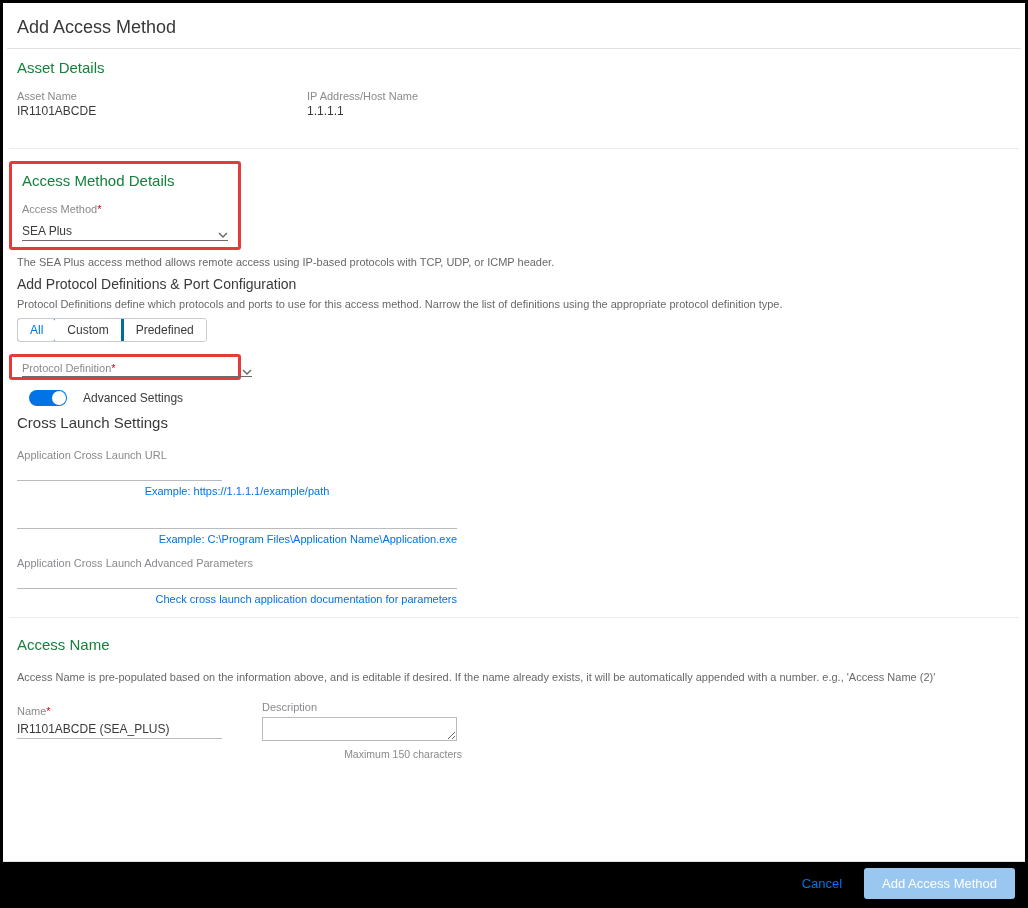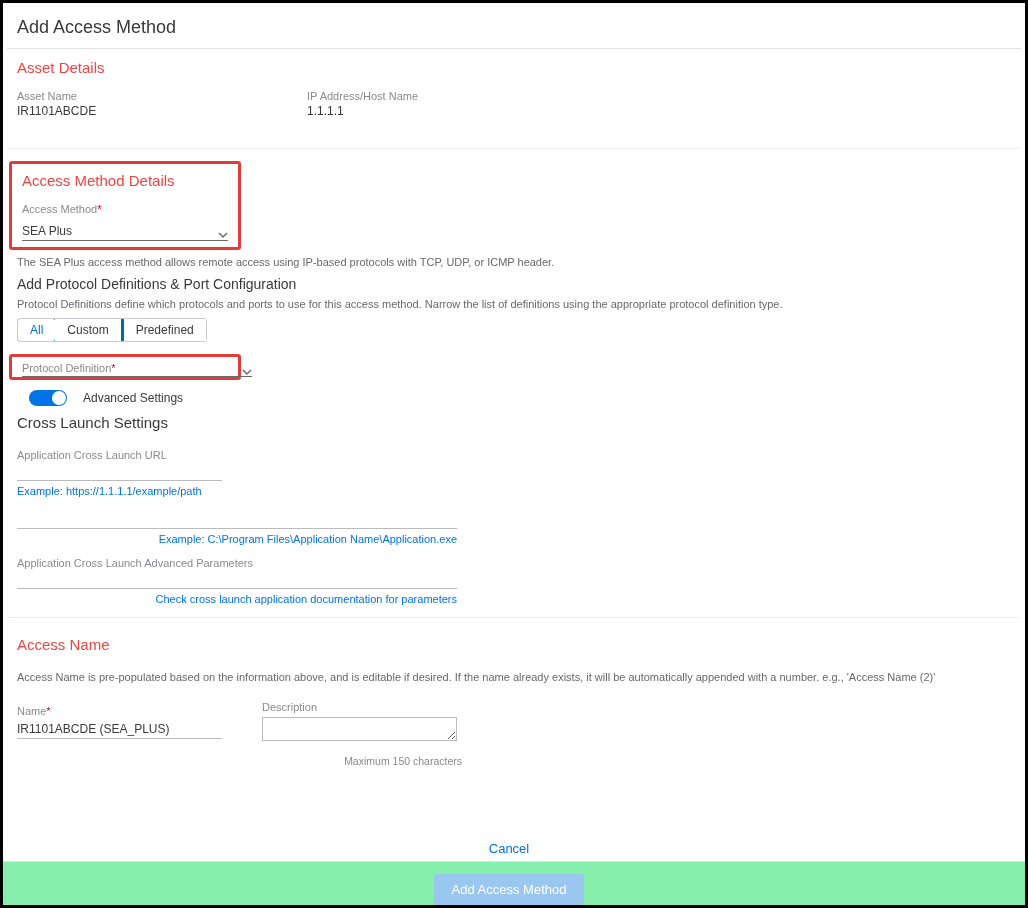--- a/index.html
+++ b/index.html
@@ -21,21 +21,21 @@
   .hr {
     border: none;
     border-top: 1px solid #dee1e3;
     margin: 0 4px;
   }
   .section {
     padding: 10px 14px 8px 14px;
   }
   .section-heading {
     font-size: 15px;
-    color: #ef4444;
+    color: #15803d;
     font-weight: 400;
     margin-bottom: 14px;
   }
   .field-row {
     display: flex;
     gap: 40px;
     margin-bottom: 10px;
   }
   .field-block { display: flex; flex-direction: column; }
   .field-block.wide { min-width: 250px; }
@@ -152,52 +152,51 @@
     color:#3a3a3c;
     background: transparent;
   }
   .hint-link {
     font-size: 11px;
     color: #0073e6;
     text-align: right;
     display:block;
     margin-bottom: 12px;
   }
-  .hint-link.left { text-align:left; margin-left: 60px; }
+  .hint-link.left { text-align:center; margin-left: 60px; }
   .access-name-desc {
     font-size: 11px; color:#68686b; margin: 4px 14px 18px 14px;
   }
   .name-desc-row {
     display:flex; gap: 40px; align-items:flex-start;
     margin: 0 14px;
   }
   .desc-box {
     width: 195px; height: 24px;
     border: 1px solid #b9bbbe;
     resize: both;
     font-size:12px;
     font-family: inherit;
   }
   .max-chars {
     font-size: 10.5px; color:#8a8a8e;
     text-align:right;
-    margin-top:10px;
+    margin-top:3px;
   }
   .footer-bar {
     position:absolute;
     bottom:0; left:0; right:0;
     height: 44px;
     border-top: 1px solid #dee1e3;
     display:flex;
     justify-content:flex-end;
     align-items:center;
     gap: 12px;
     padding-right: 10px;
-    background:#86efac;
-    flex-direction:column;
+    background:#000000;
   }
   .btn-link {
     background:none; border:none;
     color:#0073e6; font-size:13px;
     cursor:pointer; padding: 6px 10px;
   }
   .btn-primary {
     background:#9ac7f0;
     color:#fff;
     border:none;

